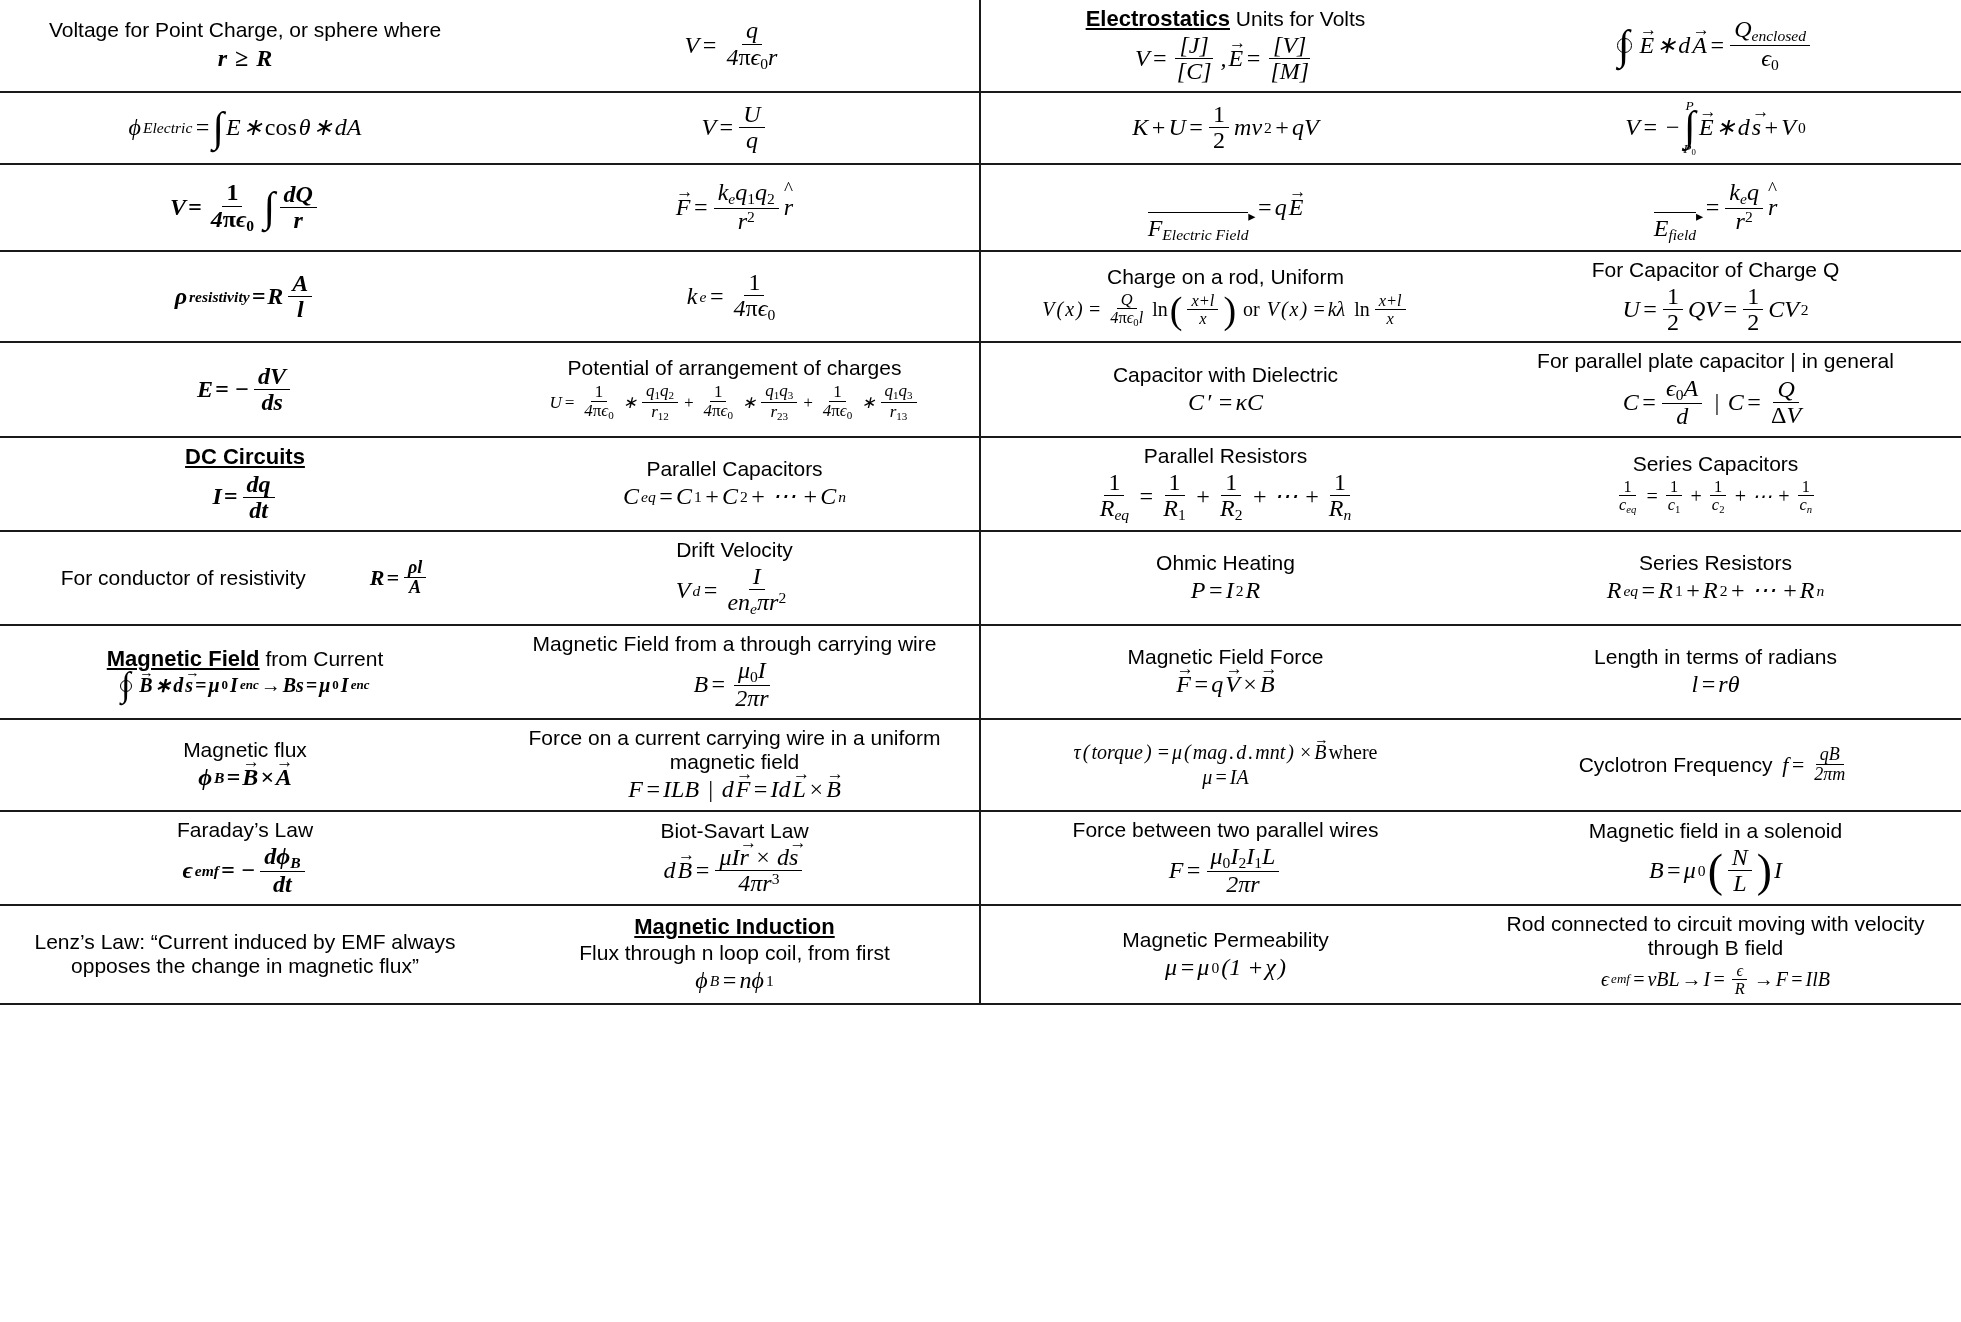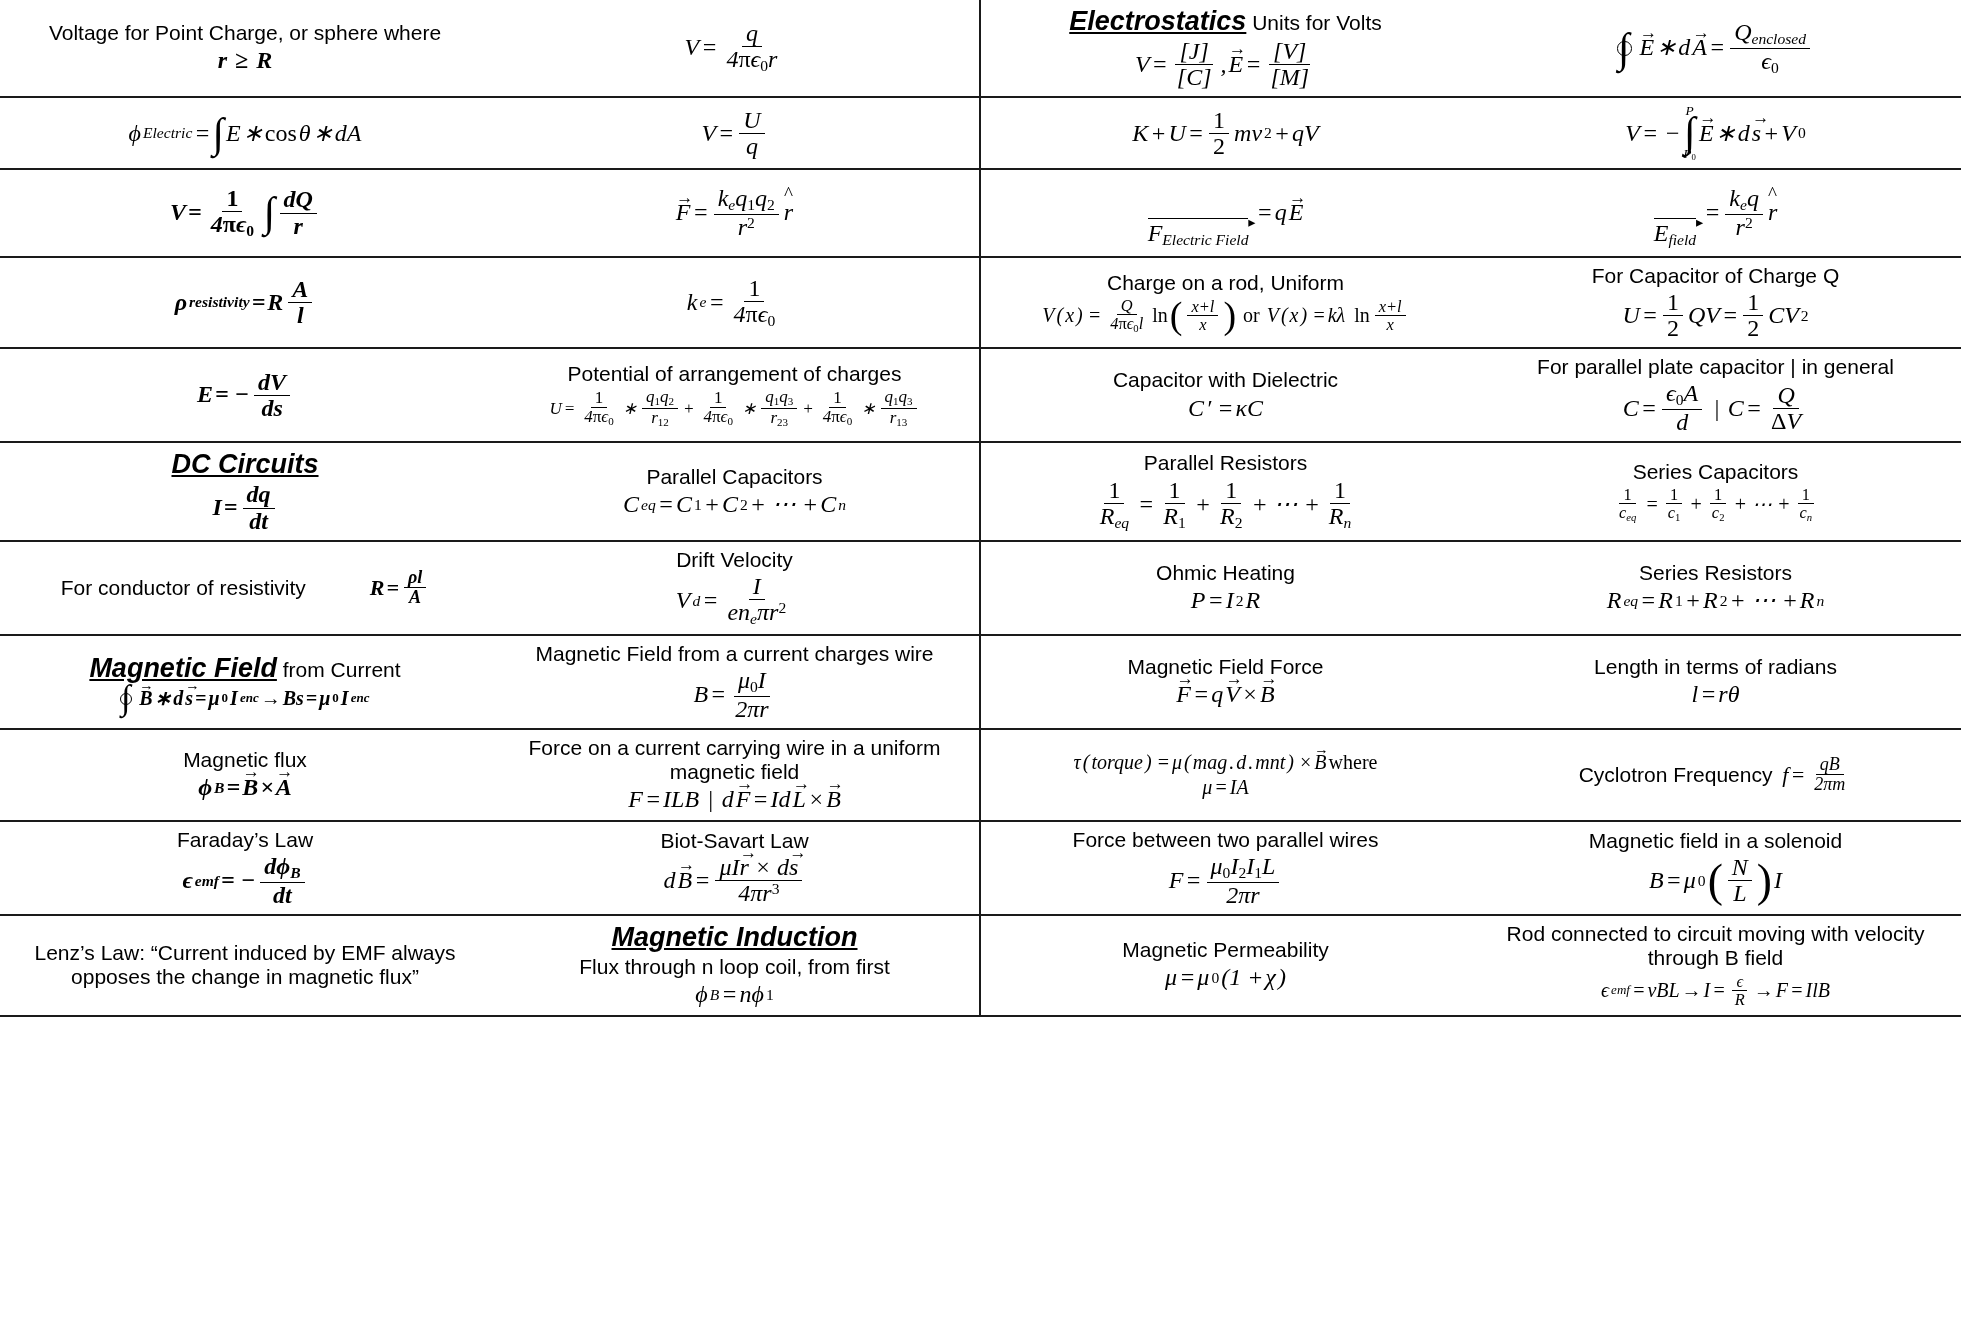--- a/index.html
+++ b/index.html
@@ -59,24 +59,23 @@
     line-height: 1.15;
   }
   .label {
     font-size: 21px;
     font-family: "Liberation Sans", sans-serif;
     color: #000;
     text-align: center;
   }
   .label.ital { font-style: italic; }
   .section-head {
-    font-style: italic;
     font-weight: bold;
     text-decoration: underline;
-    font-size: 27px;
+    font-size: 22px;
   }
   .eq {
     font-family: "Liberation Serif", serif;
     font-size: 24px;
     font-style: italic;
     white-space: nowrap;
     display: inline-flex;
     align-items: center;
     justify-content: center;
     gap: 2px;
@@ -599,21 +598,21 @@
           <span class="section-head">Magnetic Field</span><span> from Current</span>
         </div>
         <div class="eq bold small">
           <span class="oint">∫</span>&nbsp;
           <span class="vec"><i>B</i></span> ∗ <i>d</i><span class="vec"><i>s</i></span> = <i>μ</i><sub class="up">0</sub><i>I</i><sub>enc</sub> → <i>Bs</i> = <i>μ</i><sub class="up">0</sub><i>I</i><sub>enc</sub>
         </div>
       </div>
     </td>
     <td class="col2">
       <div class="cell-inner">
-        <div class="label">Magnetic Field from a current charges wire</div>
+        <div class="label">Magnetic Field from a through carrying wire</div>
         <div class="eq">
           <i>B</i> =
           <span class="frac">
                   <span class="num"><i>μ</i><sub class="up">0</sub><i>I</i></span>
                   <span class="den">2<i>πr</i></span>
                 </span>
         </div>
       </div>
     </td>
     <td class="col3">

